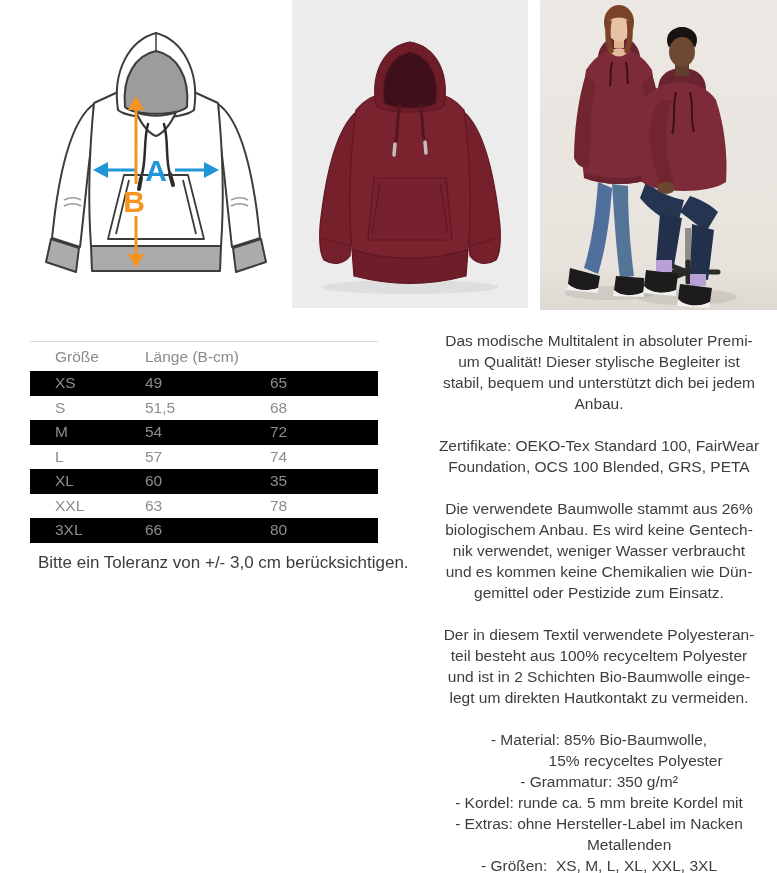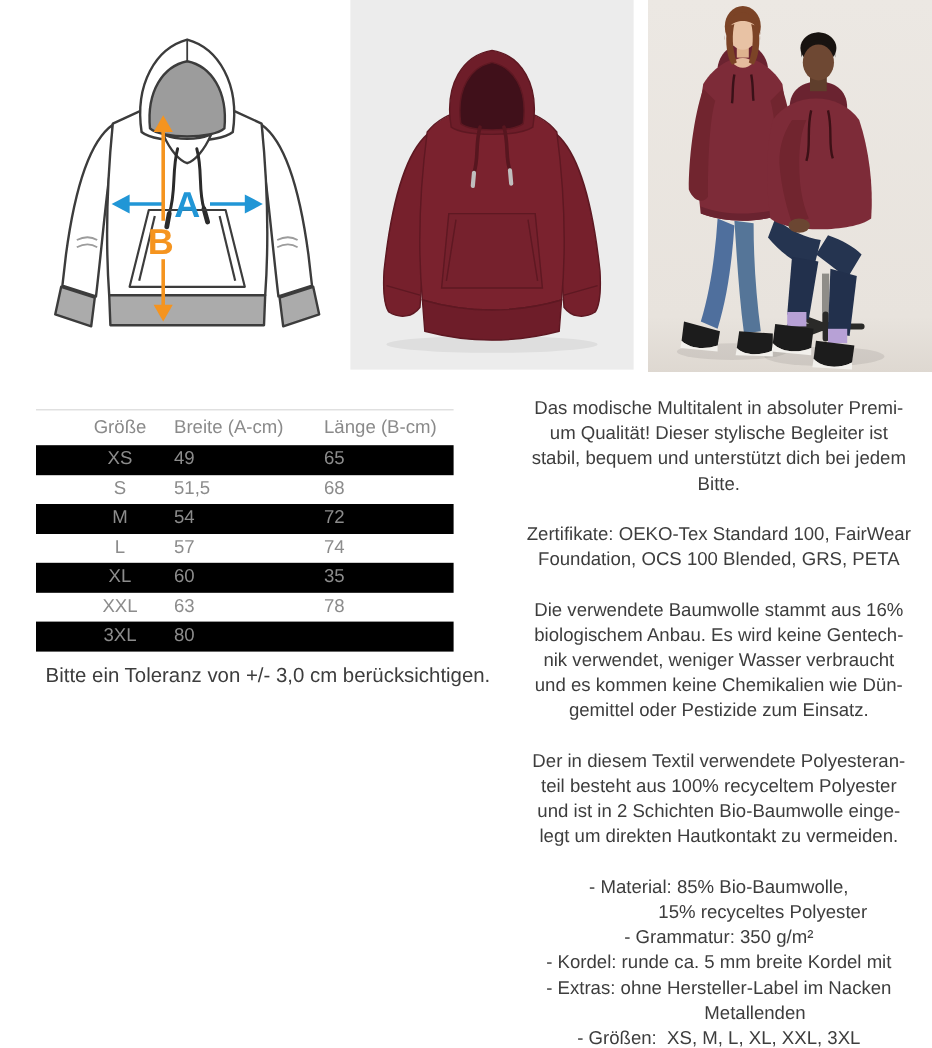--- a/index.html
+++ b/index.html
@@ -13,21 +13,21 @@
   #models-panel{left:540px;top:0;width:237px;height:310px;background:#eae6e1;}
   .panel svg{display:block;width:100%;height:100%;}
 
   
   #size-table{position:absolute;left:30px;top:341px;width:348px;border-top:1px solid #d9d9d9;}
   .tr{display:grid;grid-template-columns:115px 125px 108px;}
   .tr.head{height:29px;line-height:29px;}
   .tr.row{height:24.5px;line-height:24.5px;}
   .tr.alt{background:#000000;}
   .td{font-size:15.5px;color:#8c8c8c;white-space:nowrap;}
-  .td.c1{padding-left:25px;text-align:center;}
+  .td.c1{padding-left:25px;}
   .tr.head .td{color:#8a8a8a;}
 
   
   #tolerance-note{position:absolute;left:38px;top:553px;font-size:17px;color:#3d3d3d;}
 
   
   #description{position:absolute;left:421px;top:330px;width:356px;color:#3d3d3d;}
   #description .para{margin:0 0 21px 0;}
   #description .ln{font-size:15.5px;line-height:21px;white-space:pre;text-align:center;}
 
@@ -189,21 +189,20 @@
         <ellipse cx="142" cy="40" rx="15" ry="13" fill="#181310"></ellipse>
         <ellipse cx="142" cy="52" rx="13" ry="15" fill="#6e4833"></ellipse>
         <path d="M128 48 C127 34 134 28 142 27 C150 28 157 34 156 48 C154 38 150 34 142 33 C134 34 130 38 128 48 Z" fill="#181310"></path>
       </g>
     </svg>
   </div>
 
   <div id="size-table">
     <div class="tr head">
       <div class="td c1">Größe</div>
-      <div class="td">Breite (A-cm)</div>
       <div class="td">Länge (B-cm)</div>
     </div>
     <div class="tr row alt">
       <div class="td c1">XS</div>
       <div class="td">49</div>
       <div class="td">65</div>
     </div>
     <div class="tr row">
       <div class="td c1">S</div>
       <div class="td">51,5</div>
@@ -224,39 +223,40 @@
       <div class="td">60</div>
       <div class="td">35</div>
     </div>
     <div class="tr row">
       <div class="td c1">XXL</div>
       <div class="td">63</div>
       <div class="td">78</div>
     </div>
     <div class="tr row alt">
       <div class="td c1">3XL</div>
+      <div class="td">66</div>
       <div class="td">80</div>
     </div>
   </div>
 
   <div id="tolerance-note">Bitte ein Toleranz von +/- 3,0 cm berücksichtigen.</div>
 
   <div id="description">
     <div class="para">
       <div class="ln">Das modische Multitalent in absoluter Premi-</div>
       <div class="ln">um Qualität! Dieser stylische Begleiter ist</div>
       <div class="ln">stabil, bequem und unterstützt dich bei jedem</div>
-      <div class="ln">Bitte.</div>
+      <div class="ln">Anbau.</div>
     </div>
     <div class="para">
       <div class="ln">Zertifikate: OEKO-Tex Standard 100, FairWear</div>
       <div class="ln">Foundation, OCS 100 Blended, GRS, PETA</div>
     </div>
     <div class="para">
-      <div class="ln">Die verwendete Baumwolle stammt aus 16%</div>
+      <div class="ln">Die verwendete Baumwolle stammt aus 26%</div>
       <div class="ln">biologischem Anbau. Es wird keine Gentech-</div>
       <div class="ln">nik verwendet, weniger Wasser verbraucht</div>
       <div class="ln">und es kommen keine Chemikalien wie Dün-</div>
       <div class="ln">gemittel oder Pestizide zum Einsatz.</div>
     </div>
     <div class="para">
       <div class="ln">Der in diesem Textil verwendete Polyesteran-</div>
       <div class="ln">teil besteht aus 100% recyceltem Polyester</div>
       <div class="ln">und ist in 2 Schichten Bio-Baumwolle einge-</div>
       <div class="ln">legt um direkten Hautkontakt zu vermeiden.</div>

